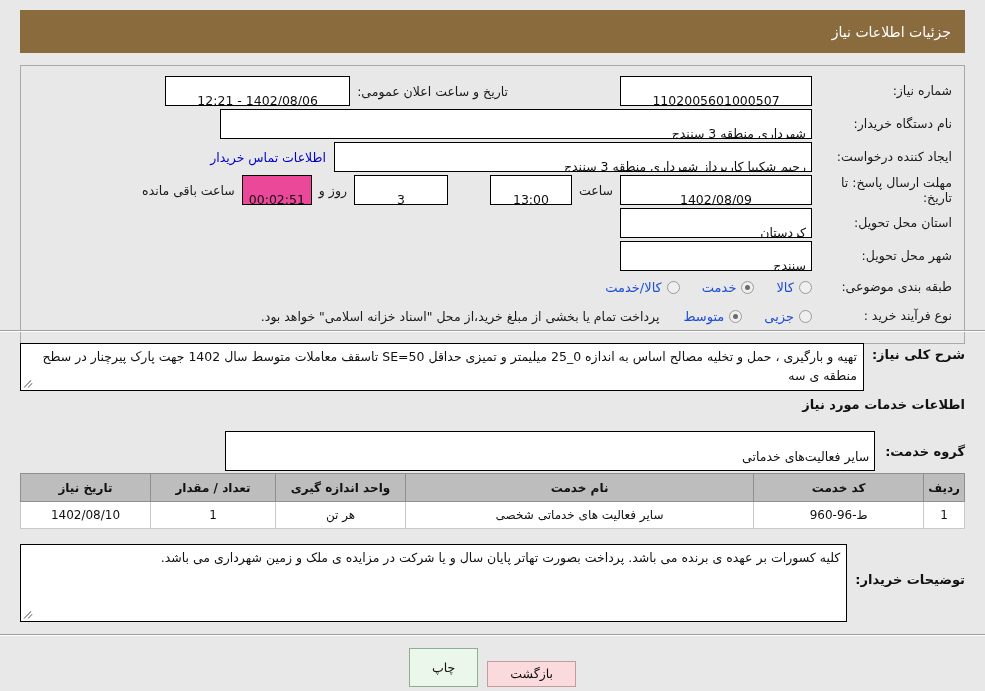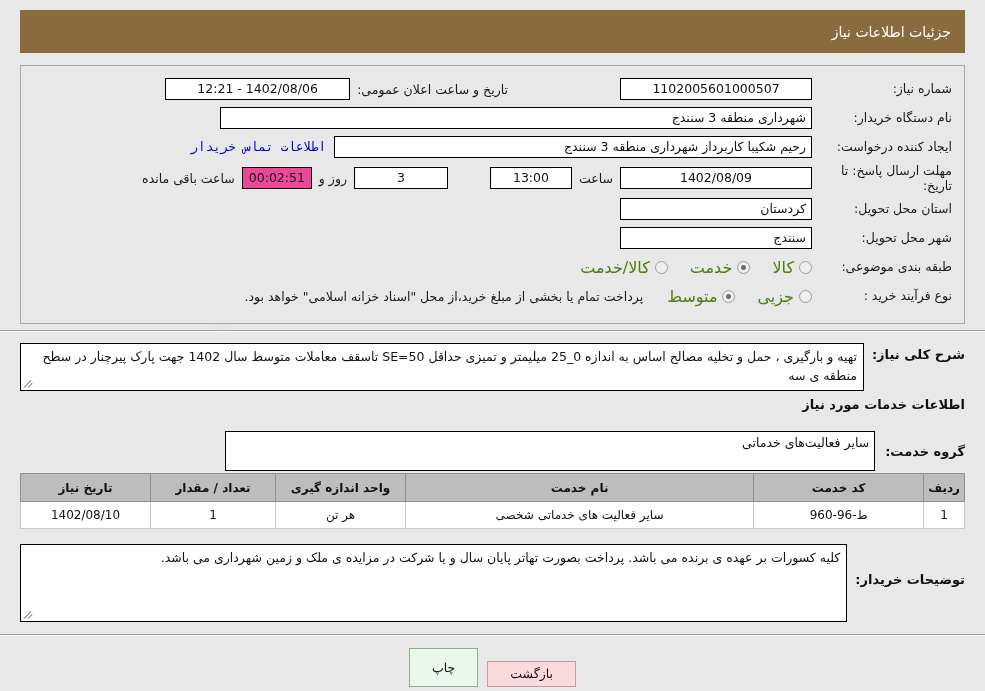--- a/index.html
+++ b/index.html
@@ -69,42 +69,41 @@
     padding-left: 8px;
     line-height: 1.25;
   }
   .lbl-w { width: 140px; }
   .fld {
     background: #ffffff;
     border: 1px solid #000000;
     height: 22px;
     font-size: 12.5px;
     line-height: 20px;
-    padding: 0 5px;
+    padding: 14px 5px;
     color: #111;
     overflow: hidden;
     white-space: nowrap;
   }
   .fld.center { text-align: center; }
   .fld.right  { text-align: right; }
   .fld.timer  { background: #ec4899; text-align: center; }
 
   .inline-lbl {
     font-size: 12.5px;
     color: #1a1a1a;
     padding: 0 7px;
     white-space: nowrap;
   }
   .link {
     color: #0000cd;
     font-size: 12.5px;
     padding: 0 8px;
     white-space: nowrap;
     cursor: pointer;
-    font-family: Liberation Mono, monospace;
   }
 
   
   .radio-group { display: flex; align-items: center; gap: 4px; }
   .radio-item { display: flex; align-items: center; gap: 5px; padding-left: 18px; }
   .radio {
     width: 13px; height: 13px;
     border-radius: 50%;
     border: 1px solid #9a9a9a;
     background: #efefef;
@@ -113,21 +112,21 @@
     flex: 0 0 auto;
   }
   .radio.on::after {
     content: "";
     position: absolute;
     left: 3px; top: 3px;
     width: 5px; height: 5px;
     border-radius: 50%;
     background: #6b6b6b;
   }
-  .radio-label { font-size: 16px; color: #4d7c0f; white-space: nowrap; text-align: center; }
+  .radio-label { font-size: 13px; color: #1d4ed8; white-space: nowrap; text-align: center; }
 
   .note-text { font-size: 12.5px; color: #1a1a1a; white-space: nowrap; padding-right: 6px; }
 
   
   .divider {
     position: absolute;
     left: 0; width: 985px;
     height: 0;
     border-top: 1px solid #9f9f9f;
     border-bottom: 1px solid #ffffff;

